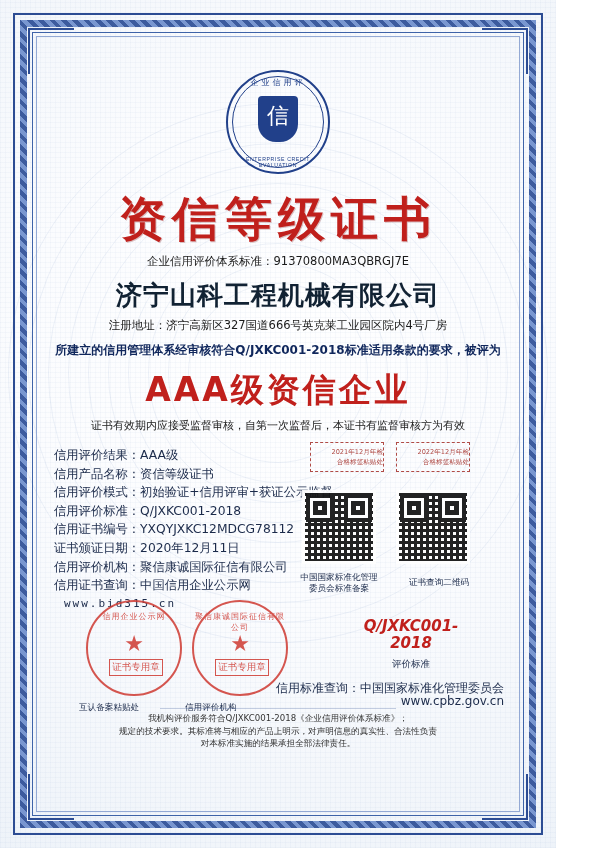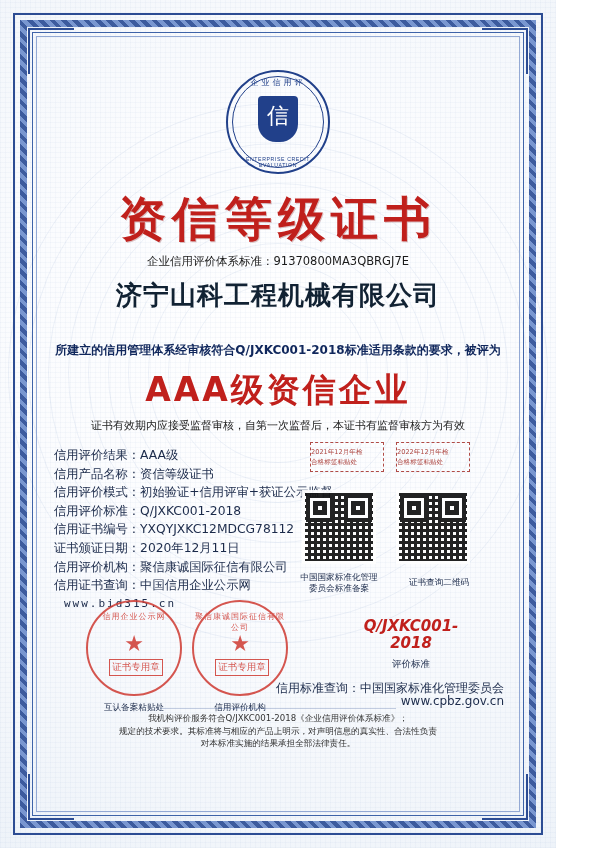--- a/index.html
+++ b/index.html
@@ -178,21 +178,21 @@
     font-size: 11px; padding-left: 10px;
   }
 
   
   .sticker {
     position: absolute;
     width: 74px; height: 30px;
     border: 1px dashed #b04b46;
     color: #b04b46;
     font-size: 6.6px;
-    text-align: left;
+    text-align: right;
     line-height: 10px;
     padding-top: 4px;
     font-family: "DejaVu Sans", sans-serif;
   }
   .sticker.s1 { top: 402px; right: 132px; }
   .sticker.s2 { top: 402px; right: 46px; }
 
   
   .qr {
     position: absolute;
@@ -249,21 +249,21 @@
   }
   .seal .arc {
     position: absolute; left: 0; top: 9px; width: 100%;
     text-align: center; font-size: 8px; letter-spacing: 1px;
     font-family: "DejaVu Sans", sans-serif;
   }
   .seal.seal1 { left: 46px; top: 560px; }
   .seal.seal2 { left: 152px; top: 560px; }
   .seal-cap {
     position: absolute; font-size: 8.6px; color: #1b2a4a;
-    width: 110px; text-align: center;
+    width: 110px; text-align: left;
     font-family: "DejaVu Sans", sans-serif;
   }
   .seal-cap.sc1 { left: 39px; top: 662px; }
   .seal-cap.sc2 { left: 145px; top: 662px; }
 
   
   .std-no {
     position: absolute; right: 30px; top: 578px;
     width: 150px; text-align: center;
     color: #c0201c; font-size: 15px; font-weight: bold; font-style: italic;
@@ -329,20 +329,21 @@
       <div class="ring"></div>
       <div class="ring2"></div>
       <div class="top-cn">企业信用评</div>
       <div class="shield">信</div>
       <div class="bot-en">ENTERPRISE CREDIT EVALUATION</div>
     </div>
 
     <div class="title">资信等级证书</div>
     <div class="org-code">企业信用评价体系标准：91370800MA3QBRGJ7E</div>
     <div class="company">济宁山科工程机械有限公司</div>
+    <div class="address">注册地址：济宁高新区327国道666号英克莱工业园区院内4号厂房</div>
     <div class="statement">所建立的信用管理体系经审核符合Q/JXKC001-2018标准适用条款的要求，被评为</div>
     <div class="grade">AAA级资信企业</div>
     <div class="valid-note">证书有效期内应接受监督审核，自第一次监督后，本证书有监督审核方为有效</div>
 
     <div class="details">
       <div class="row"><span class="k">信用评价结果：</span><span class="v">AAA级</span></div>
       <div class="row"><span class="k">信用产品名称：</span><span class="v">资信等级证书</span></div>
       <div class="row"><span class="k">信用评价模式：</span><span class="v">初始验证+信用评审+获证公示监督</span></div>
       <div class="row"><span class="k">信用评价标准：</span><span class="v">Q/JXKC001-2018</span></div>
       <div class="row"><span class="k">信用证书编号：</span><span class="v">YXQYJXKC12MDCG78112</span></div>

